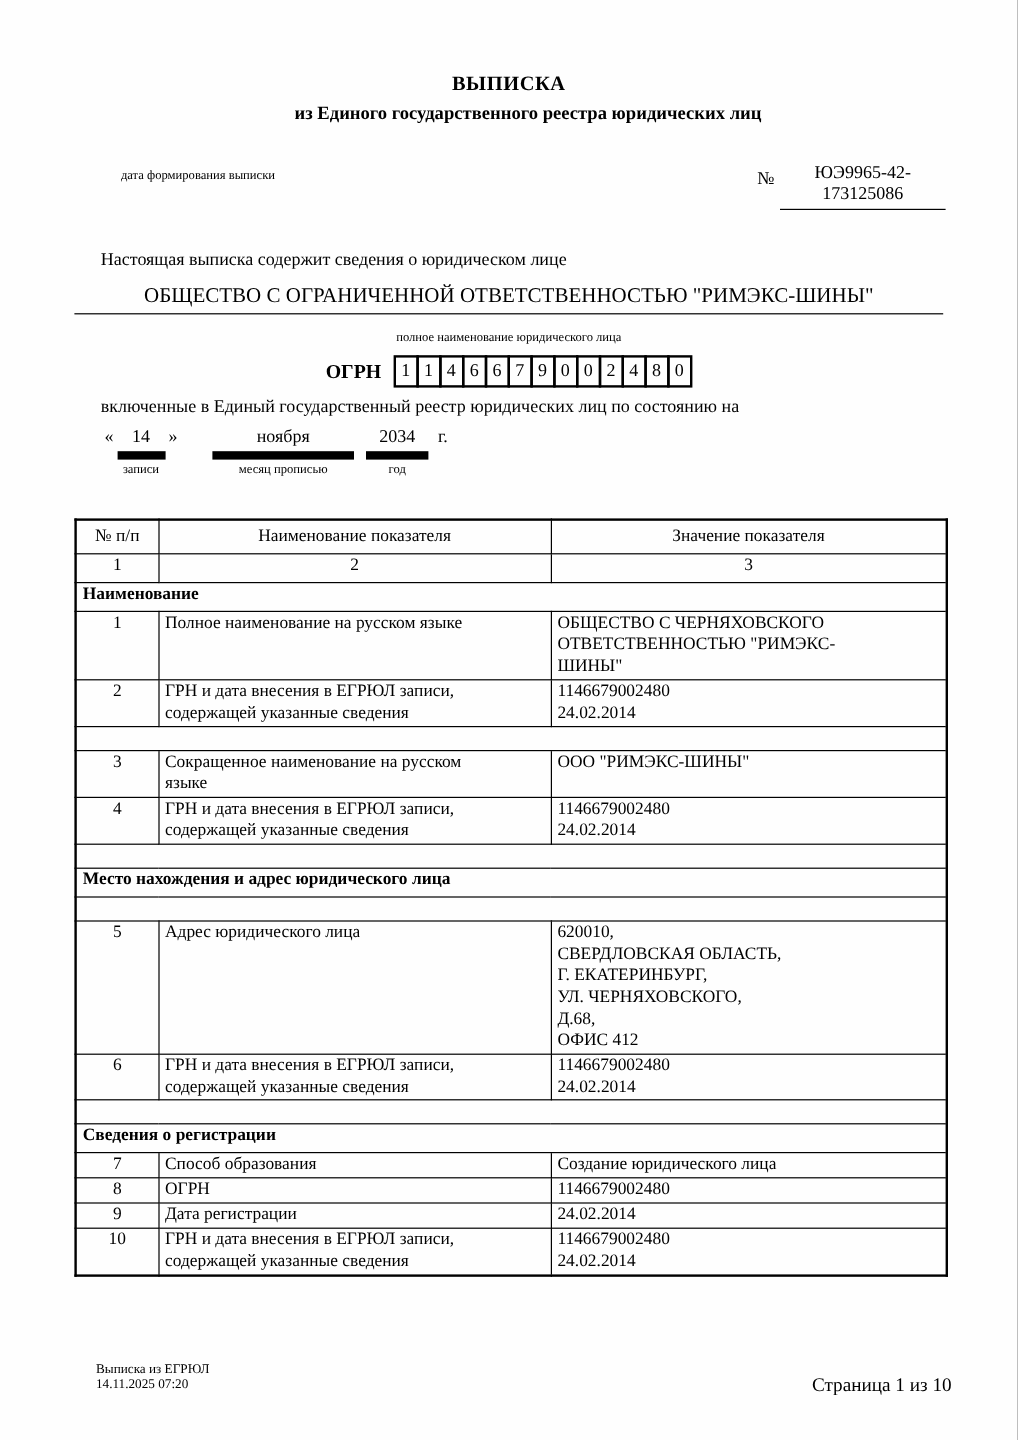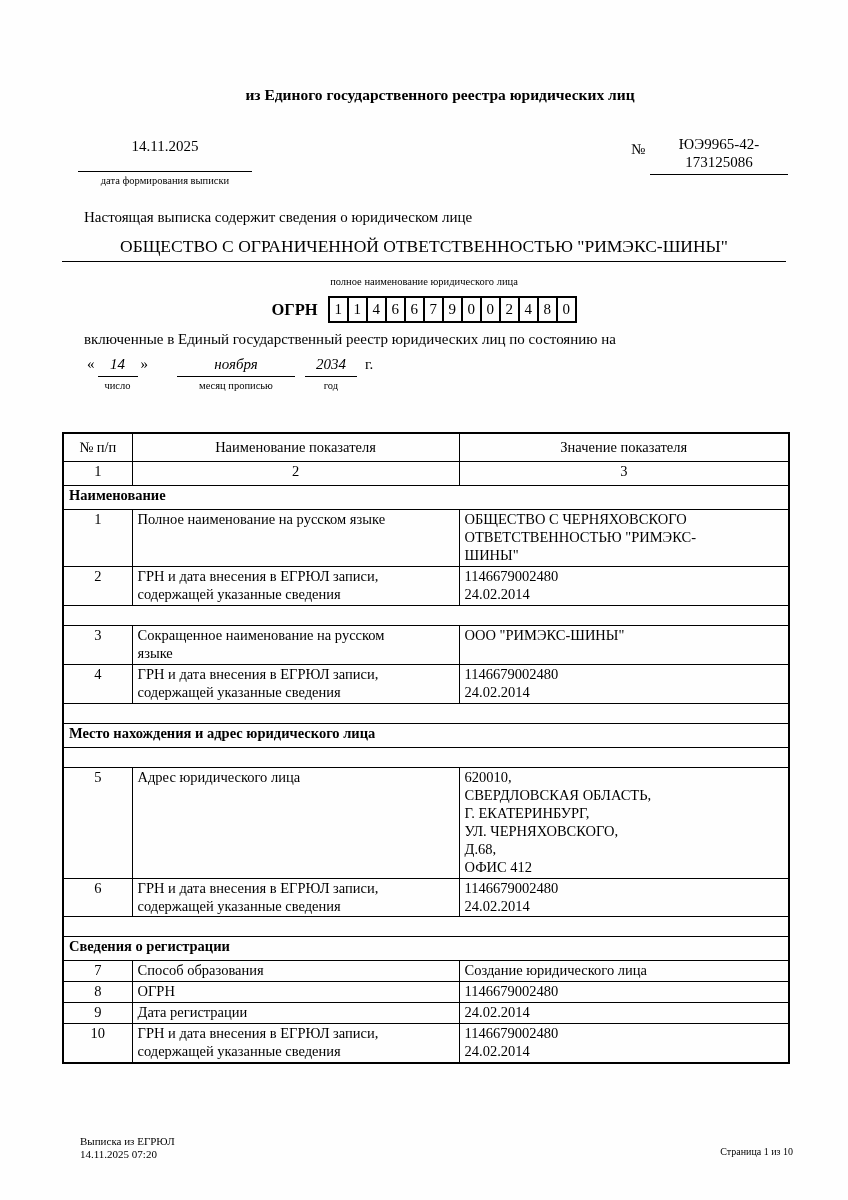--- a/index.html
+++ b/index.html
@@ -31,49 +31,49 @@
   .ogrn-boxes{display:flex;}
   .ogrn-box{width:17px;height:23px;border:2px solid #000;margin-left:-2px;
     display:flex;align-items:center;justify-content:center;font-size:15px;}
   .ogrn-box:first-child{margin-left:0;}
 
   .included-line{position:absolute;left:84px;top:331px;font-size:15px;}
 
   .asof-row{position:absolute;left:84px;top:356px;display:flex;align-items:flex-start;font-size:15px;}
   .asof-row .q{padding:0 3px;}
   .fill-group{text-align:center;}
-  .fill-group .val{padding-bottom:3px;border-bottom:1px solid #000000;font-style:italic;}
+  .fill-group .val{padding-bottom:3px;border-bottom:7px solid #000000;}
   .g-day{width:40px;}
   .g-month{width:118px;margin-left:26px;}
   .g-year{width:52px;margin-left:10px;}
   .g-suffix{margin-left:8px;}
 
   table.registry{position:absolute;left:62px;top:432px;width:726px;border-collapse:collapse;
     table-layout:fixed;border:2px solid #000;}
   table.registry td{border:1px solid #000;font-size:14.5px;line-height:1.24;
     vertical-align:top;padding:1px 5px;white-space:pre-line;overflow:hidden;}
   tr.hdr td{text-align:center;vertical-align:middle;height:25px;white-space:normal;}
   tr.numline td{text-align:center;height:21px;}
   tr.section td{text-align:left;font-weight:bold;height:21px;}
   tr.spacer td{height:17px;}
   td.cell-num{text-align:center;}
 
   .footer-left{position:absolute;left:80px;top:1135px;font-size:11px;line-height:12.5px;}
   .footer-center{position:absolute;left:0;top:1146px;width:848px;text-align:center;font-size:11px;}
-  .footer-right{position:absolute;right:55px;top:1146px;font-size:10px;}
+  .footer-right{position:absolute;right:55px;top:1146px;font-size:16px;}
 </style>
 </head>
 <body>
 
 <div class="page">
 
+  <div class="doc-title center">ВЫПИСКА</div>
   <div class="doc-subtitle center">из Единого государственного реестра юридических лиц</div>
 
   <div class="date-block">
-    <div class="val">14.11.2025</div>
     <div class="u-label">дата формирования выписки</div>
   </div>
 
   <div class="num-sign">№</div>
   <div class="num-block">
     <div class="val"><span>ЮЭ9965-42-</span><br><span>173125086</span></div>
   </div>
 
   <div class="intro-line">Настоящая выписка содержит сведения о юридическом лице</div>
 
@@ -100,21 +100,21 @@
         <span class="ogrn-box">0</span>
       </span>
   </div>
 
   <div class="included-line">включенные в Единый государственный реестр юридических лиц по состоянию на</div>
 
   <div class="asof-row">
     <span class="q">«</span>
     <span class="fill-group g-day">
       <div class="val">14</div>
-      <div class="u-label">число</div>
+      <div class="u-label">записи</div>
     </span>
     <span class="q">»</span>
     <span class="fill-group g-month">
       <div class="val">ноября</div>
       <div class="u-label">месяц прописью</div>
     </span>
     <span class="fill-group g-year">
       <div class="val">2034</div>
       <div class="u-label">год</div>
     </span>

